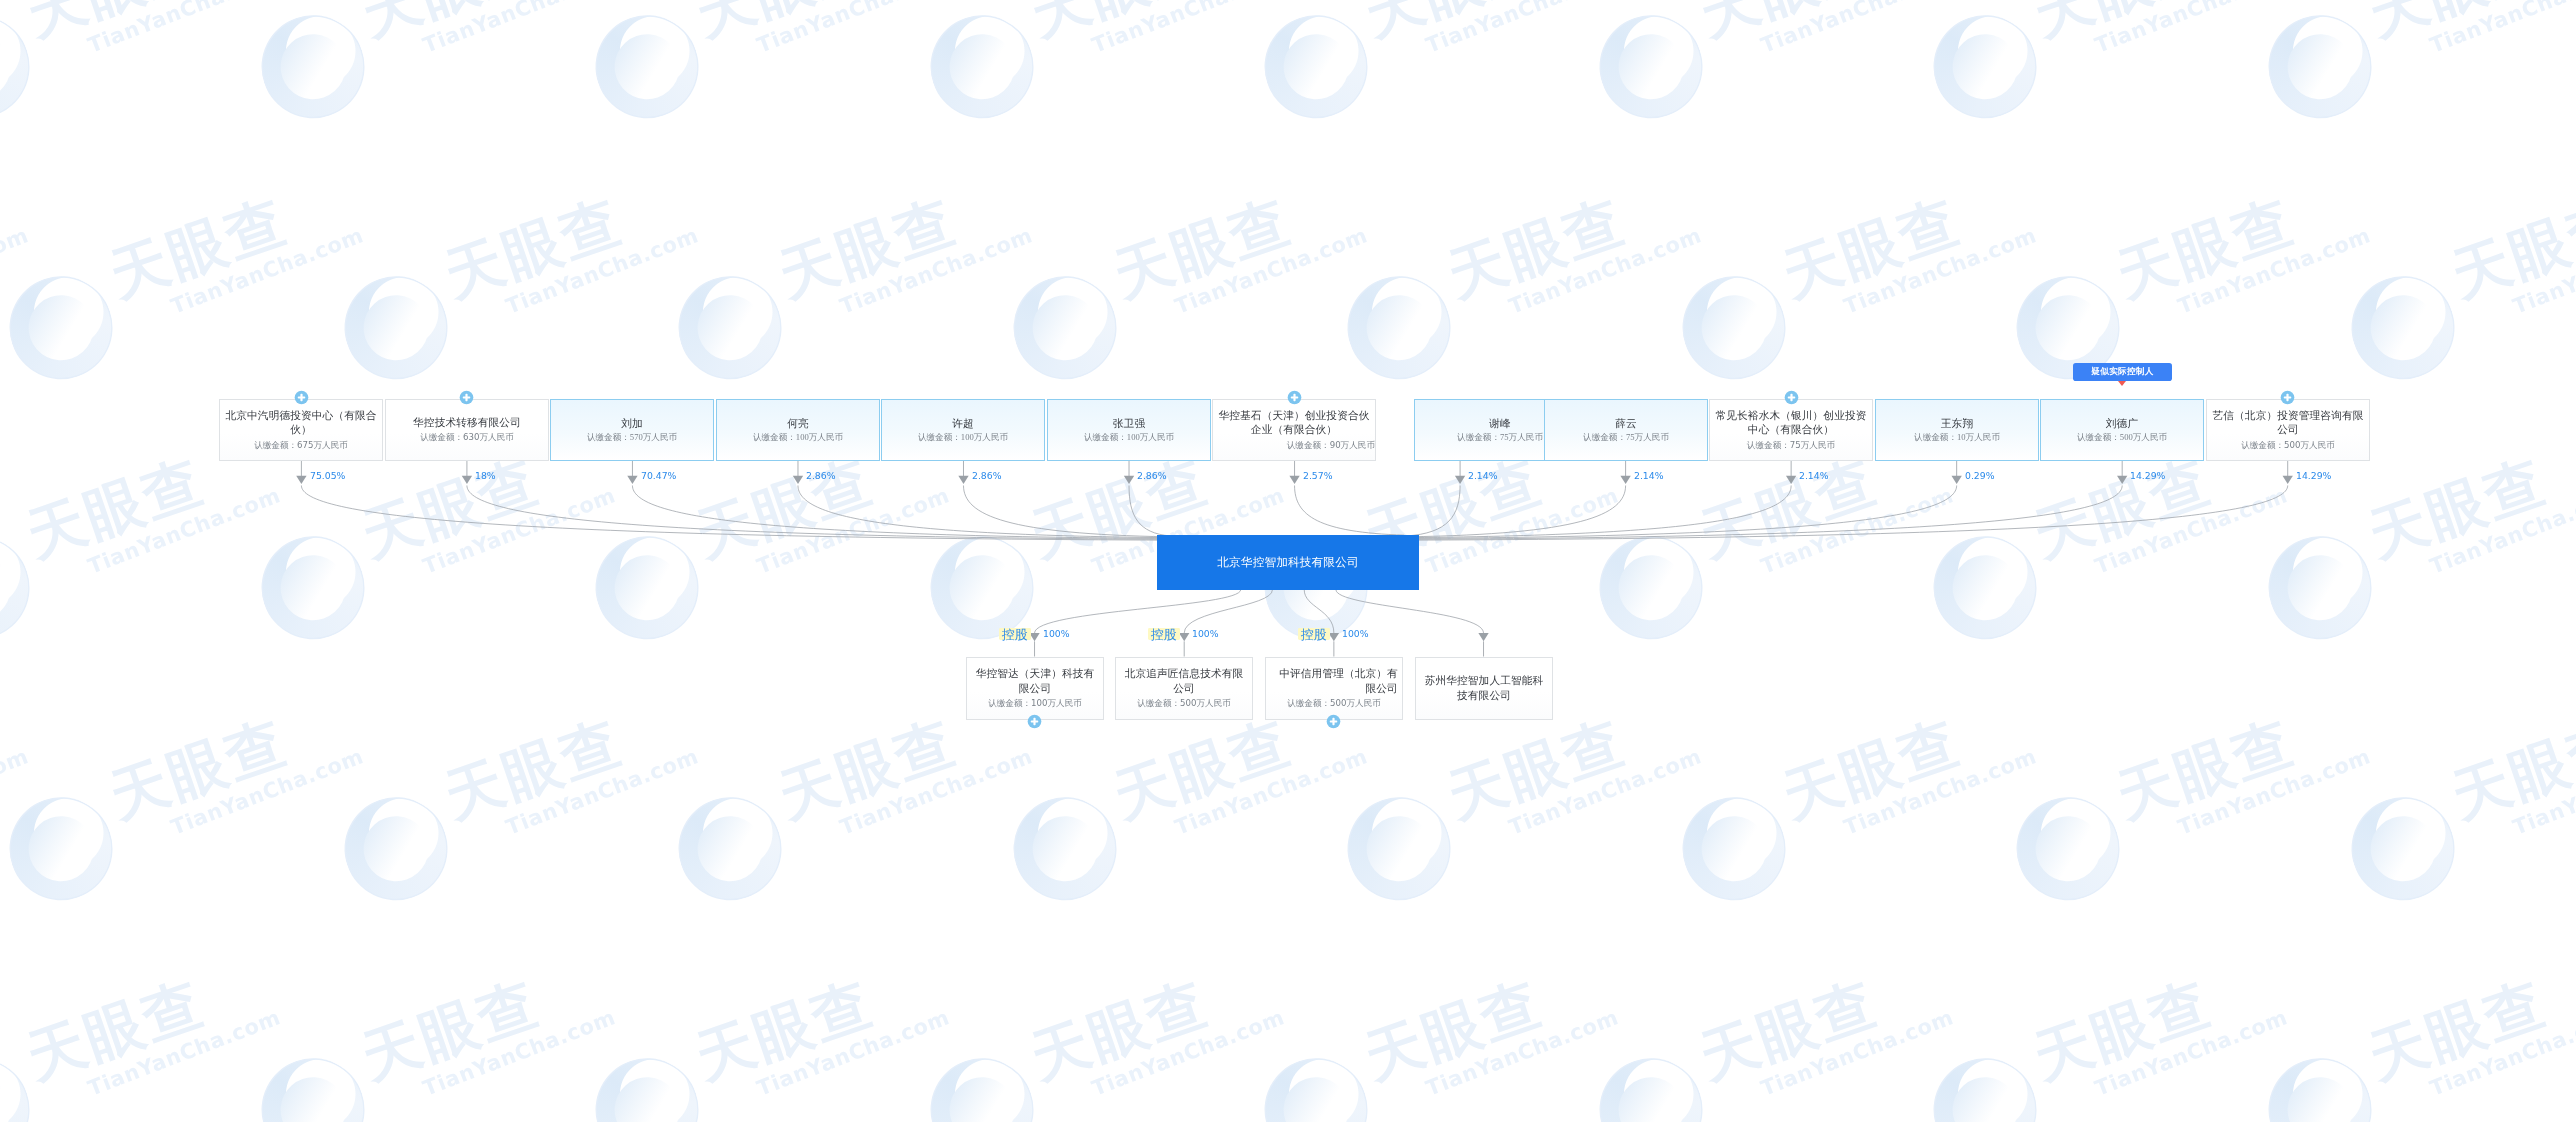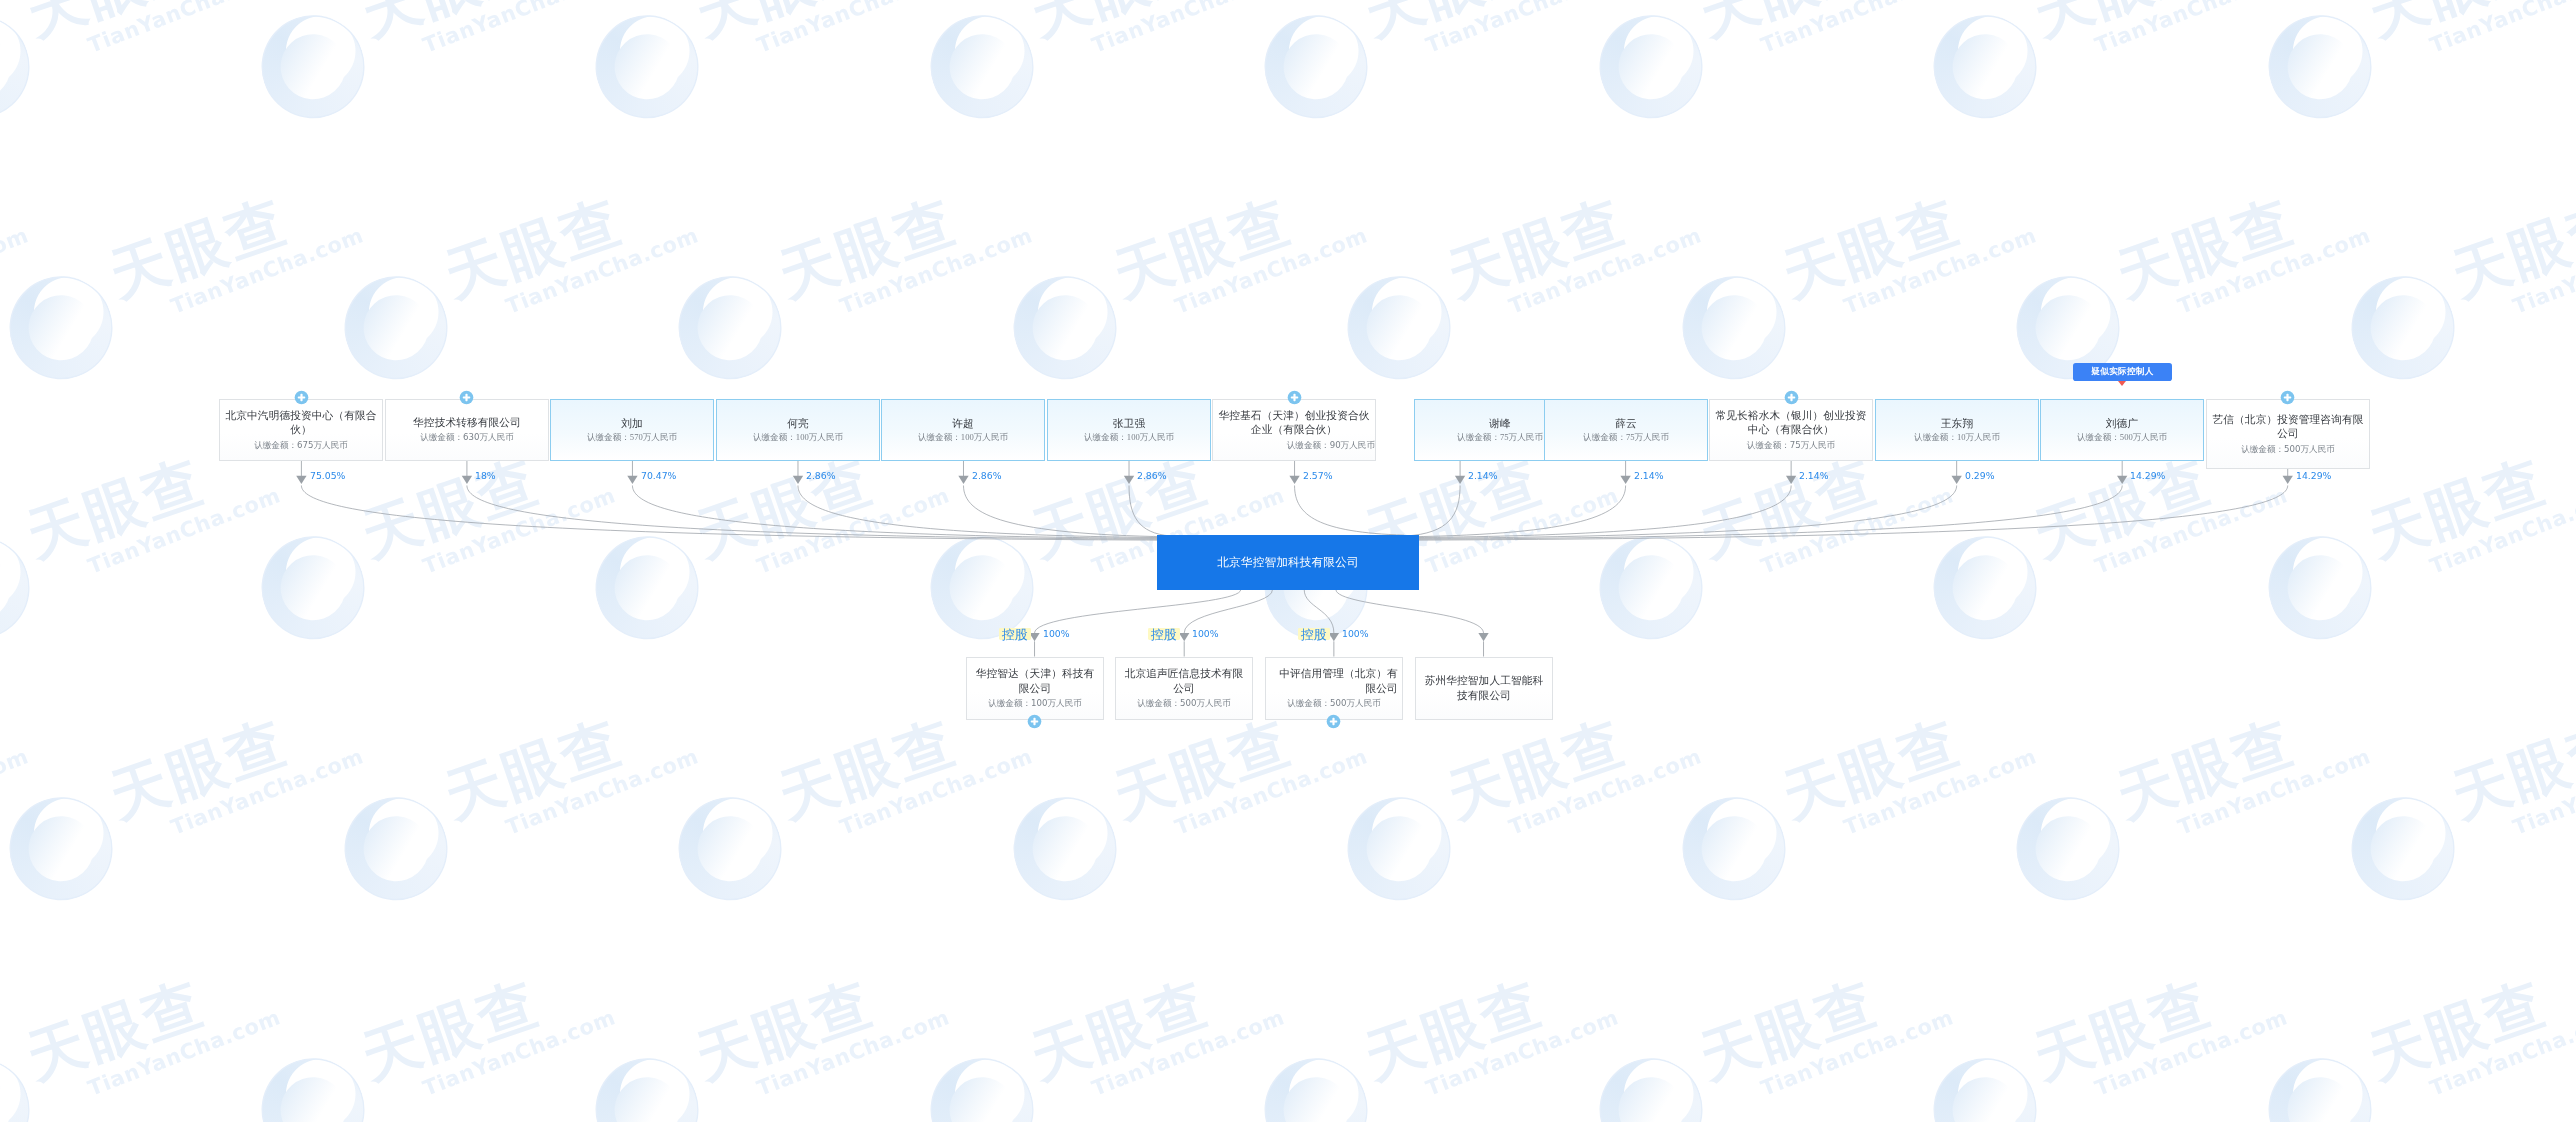--- a/index.html
+++ b/index.html
@@ -448,21 +448,21 @@
         <div class="nm">王东翔</div>
         <div class="amt">认缴金额：10万人民币</div>
       </div>
       <div class="ratio" style="left: 1965px; top: 470px;">0.29%</div>
       <div class="node person" style="left: 2040px; top: 399px; width: 164px; height: 62px;">
         <div class="nm">刘德广</div>
         <div class="amt">认缴金额：500万人民币</div>
       </div>
       <div class="badge" style="left: 2073px; top: 363px; width: 99px; box-sizing: border-box;">疑似实际控制人</div>
       <div class="ratio" style="left: 2130px; top: 470px;">14.29%</div>
-      <div class="node company" style="left: 2206px; top: 399px; width: 164px; height: 70px;">
+      <div class="node company" style="left: 2206px; top: 399px; width: 164px; height: 62px;">
         <div class="nm">艺信（北京）投资管理咨询有限公司</div>
         <div class="amt">认缴金额：500万人民币</div>
       </div>
       <div class="plus" style="left: 2280px; top: 390px;">
         <svg viewBox="0 0 22 22" xmlns="http://www.w3.org/2000/svg">
           <circle cx="11" cy="11" r="10" fill="#7cc4ef"></circle>
           <rect x="5.5" y="9.4" width="11" height="3.2" rx="1.1" fill="#ffffff"></rect>
           <rect x="9.4" y="5.5" width="3.2" height="11" rx="1.1" fill="#ffffff"></rect>
         </svg>
       </div>

